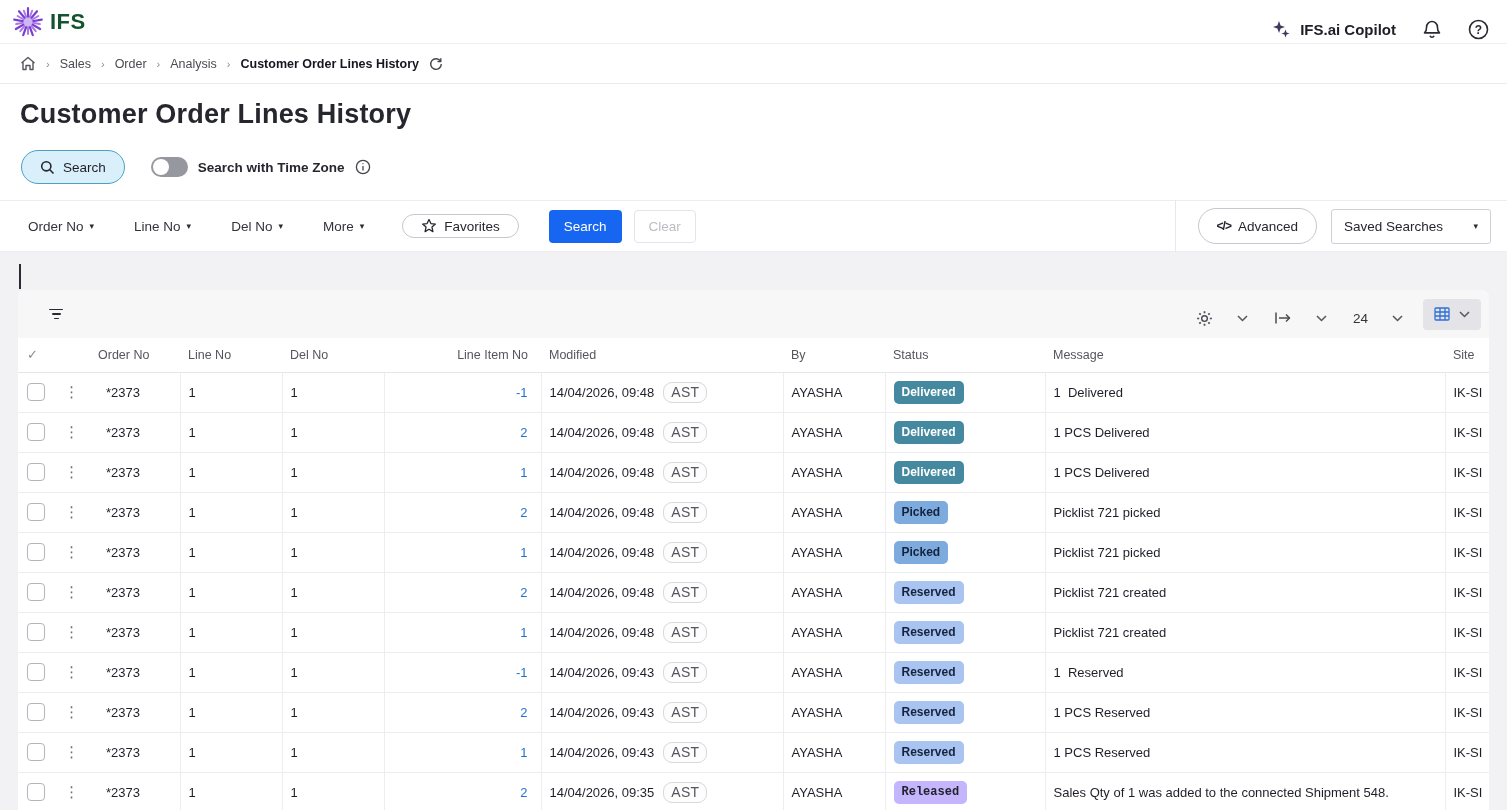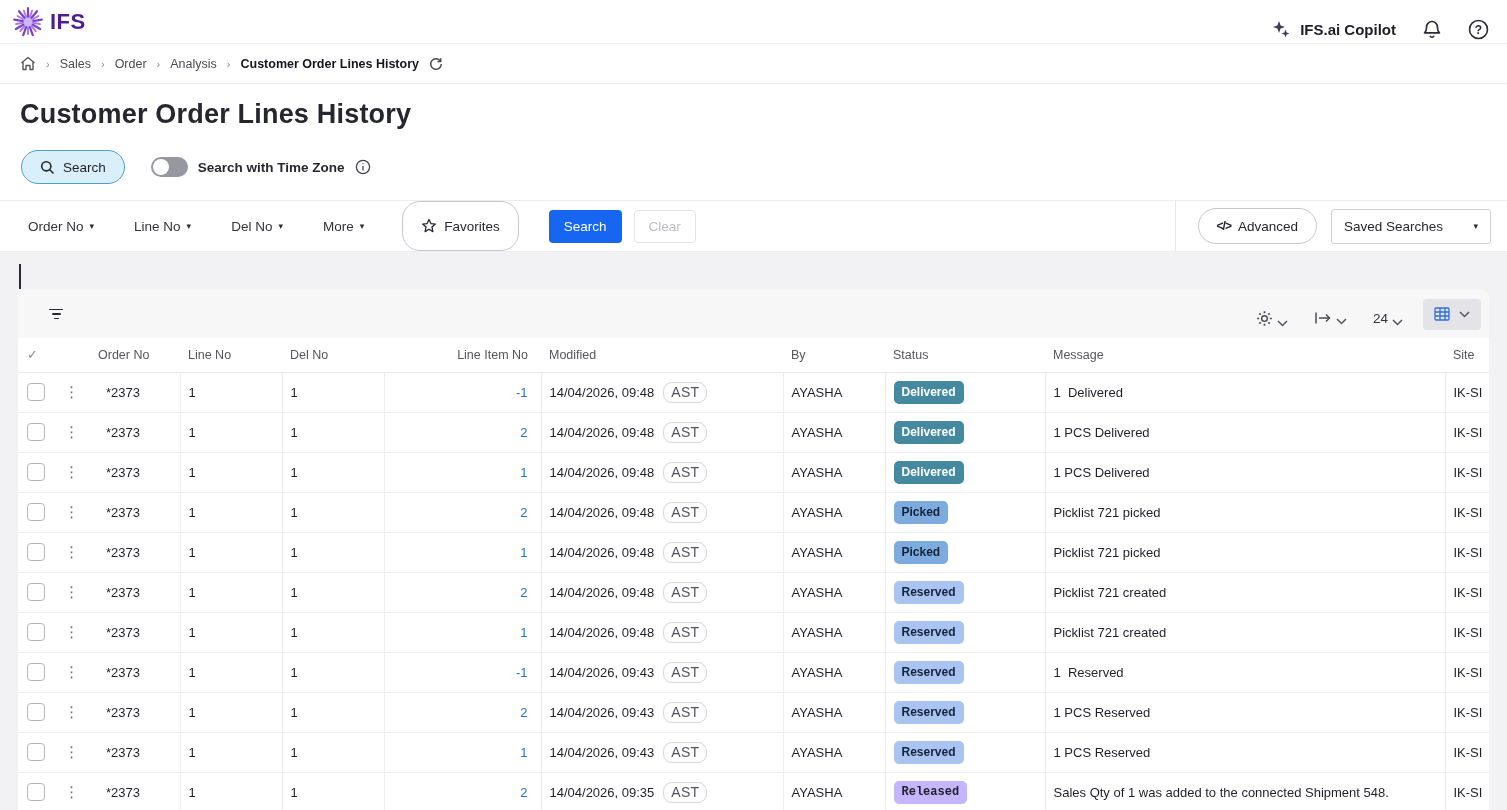--- a/index.html
+++ b/index.html
@@ -3,21 +3,21 @@
 <meta charset="utf-8">
 <style>
   * { box-sizing: border-box; margin: 0; padding: 0; }
   html,body { width:1507px; height:810px; overflow:hidden; background:#fff;
     font-family:"Liberation Sans", sans-serif; color:#22222a; }
 
   
   .topbar { height:44px; display:flex; align-items:center; justify-content:space-between;
     padding:0 18px 0 10px; background:#fff; border-bottom:1px solid #efeff2; }
   .brand { display:flex; align-items:center; gap:4px; }
-  .brand-text { font-size:22px; font-weight:800; color:#4c1d95; letter-spacing:.5px; }
+  .brand-text { font-size:22px; font-weight:800; color:#14532d; letter-spacing:.5px; }
   .topbar-right { display:flex; align-items:center; gap:26px;margin-top:16px; }
   .copilot { display:flex; align-items:center; gap:8px; cursor:pointer; }
   .copilot-label { font-size:15px; font-weight:700; color:#1e1e28; }
   .icon-btn { background:none; border:none; cursor:pointer; display:flex; align-items:center; }
 
   
   .crumbbar { height:40px; display:flex; align-items:center; gap:10px; padding:0 20px;
     border-bottom:1px solid #ebebee; background:#fff; }
   .crumb { font-size:12.5px; color:#4b4b53; cursor:pointer; }
   .crumb-current { font-size:12.5px; font-weight:700; color:#16161e; }
@@ -33,21 +33,21 @@
   .toggle { width:37px; height:20px; border-radius:10px; background:#97979f; position:relative; cursor:pointer; }
   .toggle-knob { position:absolute; left:2px; top:2px; width:16px; height:16px; border-radius:50%; background:#fff; }
   .tz-label { font-size:13.5px; color:#26262e; }
 
   
   .filterbar { margin-top:16px; height:52px; border-top:1px solid #ededf0; border-bottom:1px solid #ededf0;
     display:flex; align-items:center; padding:0 16px 0 28px; background:#fff; }
   .filter-fields { display:flex; align-items:center; gap:40px; }
   .field-dd { font-size:13.5px; color:#33333b; cursor:pointer; display:flex; align-items:center; gap:6px; }
   .tri { font-size:9px; color:#2a2a32; }
-  .btn-favorites { margin-left:38px; display:flex; align-items:center; gap:7px; height:50px; padding:0 18px;
+  .btn-favorites { margin-left:38px; display:flex; align-items:center; gap:7px; height:24px; padding:0 18px;
     border:1px solid #c7c7cd; border-radius:18px; background:#fff; font-size:13.5px; color:#26262e; cursor:pointer; }
   .btn-search { margin-left:30px; height:33px; padding:0 15px; background:#1666f2; color:#fff;
     border:none; border-radius:4px; font-size:13.5px; cursor:pointer; }
   .btn-clear { margin-left:12px; height:33px; padding:0 14px; background:#fff; color:#bcbcc3;
     border:1px solid #e4e4e8; border-radius:4px; font-size:13.5px; cursor:default; }
   .filter-right { margin-left:auto; display:flex; align-items:center; }
   .vdivider { width:1px; height:52px; background:#e8e8eb; margin-right:22px; }
   .btn-advanced { display:flex; align-items:center; gap:7px; height:36px; padding:0 18px;
     border:1px solid #c7c7cd; border-radius:18px; background:#fff; font-size:13.5px; color:#26262e; cursor:pointer; }
   .code-glyph { font-size:12px; font-weight:700; color:#26262e; letter-spacing:-1px; }
@@ -59,21 +59,21 @@
   .section { height:570px; background:#f2f2f4; position:relative; padding-top:38px; }
   .text-cursor { position:absolute; left:19px; top:12px; width:2px; height:25px; background:#2a2a32; }
   .panel { margin:0 18px; width:1471px; background:#fff; border-radius:8px 8px 0 0; height:532px; overflow:hidden; }
 
   .grid-toolbar { height:48px; background:#f7f7f8; border-radius:8px 8px 0 0; display:flex; align-items:center;
     padding:0 8px 0 29px; }
   .filter-icon { display:flex; flex-direction:column; align-items:center; gap:3px; cursor:pointer; width:18px; }
   .filter-icon span { background:#2a2a32; height:1.6px; border-radius:1px; display:block; }
   .filter-icon .l1{width:14px;} .filter-icon .l2{width:9px;} .filter-icon .l3{width:5px;}
   .toolbar-right { margin-left:auto; display:flex; align-items:center; gap:14px; }
-  .tb-group { display:flex; align-items:flex-end; gap:4px; cursor:pointer; padding:4px 6px;margin-top:8px; }
+  .tb-group { display:flex; align-items:center; gap:24px; cursor:pointer; padding:4px 6px;margin-top:8px; }
   .tb-num { font-size:13.5px; color:#33333b; }
   .view-btn { display:flex; align-items:center; gap:9px; background:#e4e4e8; border-radius:4px;
     height:31px; padding:0 11px; cursor:pointer; }
 
   
   table { border-collapse:collapse; table-layout:fixed; width:1471px; font-size:13px; }
   thead th { height:34px; font-weight:400; font-size:12.5px; color:#55555d; text-align:left;
     padding:0 8px; border-bottom:1px solid #e6e6e9; white-space:nowrap; }
   thead th.h-right { text-align:right; padding-right:13px; }
   tbody td { height:40px; border-bottom:1px solid #ededef; padding:0 8px; color:#1f1f29; white-space:nowrap; overflow:hidden; }

